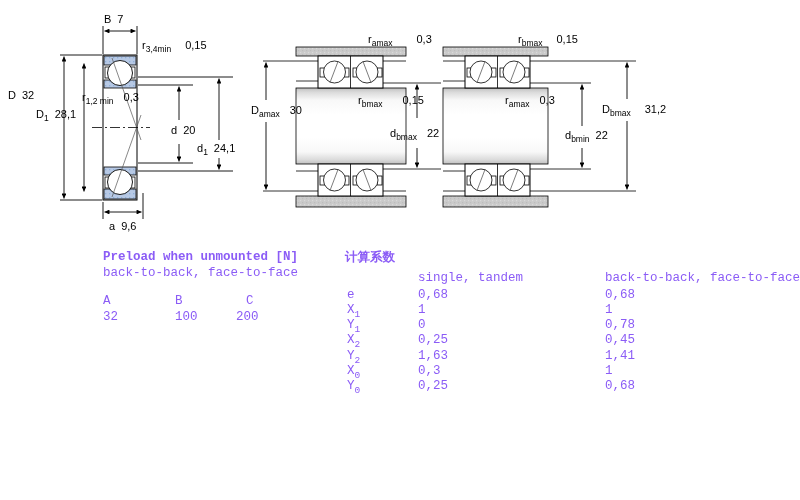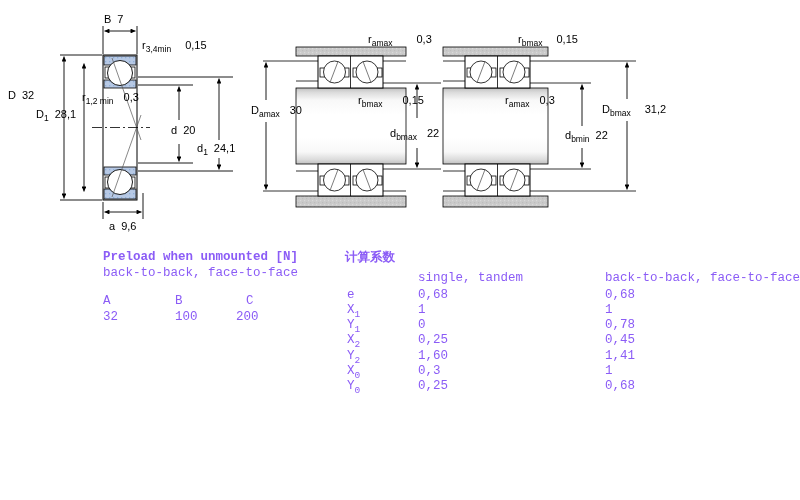--- a/index.html
+++ b/index.html
@@ -205,21 +205,21 @@
 
 <div class="ser" style="left:347px;top:318px"><span>Y</span><sub>1</sub></div>
 <div class="ser" style="left:418px;top:318px">0</div>
 <div class="ser" style="left:605px;top:318px">0,78</div>
 
 <div class="ser" style="left:347px;top:333px"><span>X</span><sub>2</sub></div>
 <div class="ser" style="left:418px;top:333px">0,25</div>
 <div class="ser" style="left:605px;top:333px">0,45</div>
 
 <div class="ser" style="left:347px;top:349px"><span>Y</span><sub>2</sub></div>
-<div class="ser" style="left:418px;top:349px">1,60</div>
+<div class="ser" style="left:418px;top:349px">1,63</div>
 <div class="ser" style="left:605px;top:349px">1,41</div>
 
 <div class="ser" style="left:347px;top:364px"><span>X</span><sub>0</sub></div>
 <div class="ser" style="left:418px;top:364px">0,3</div>
 <div class="ser" style="left:605px;top:364px">1</div>
 
 <div class="ser" style="left:347px;top:379px"><span>Y</span><sub>0</sub></div>
 <div class="ser" style="left:418px;top:379px">0,25</div>
 <div class="ser" style="left:605px;top:379px">0,68</div>
 

